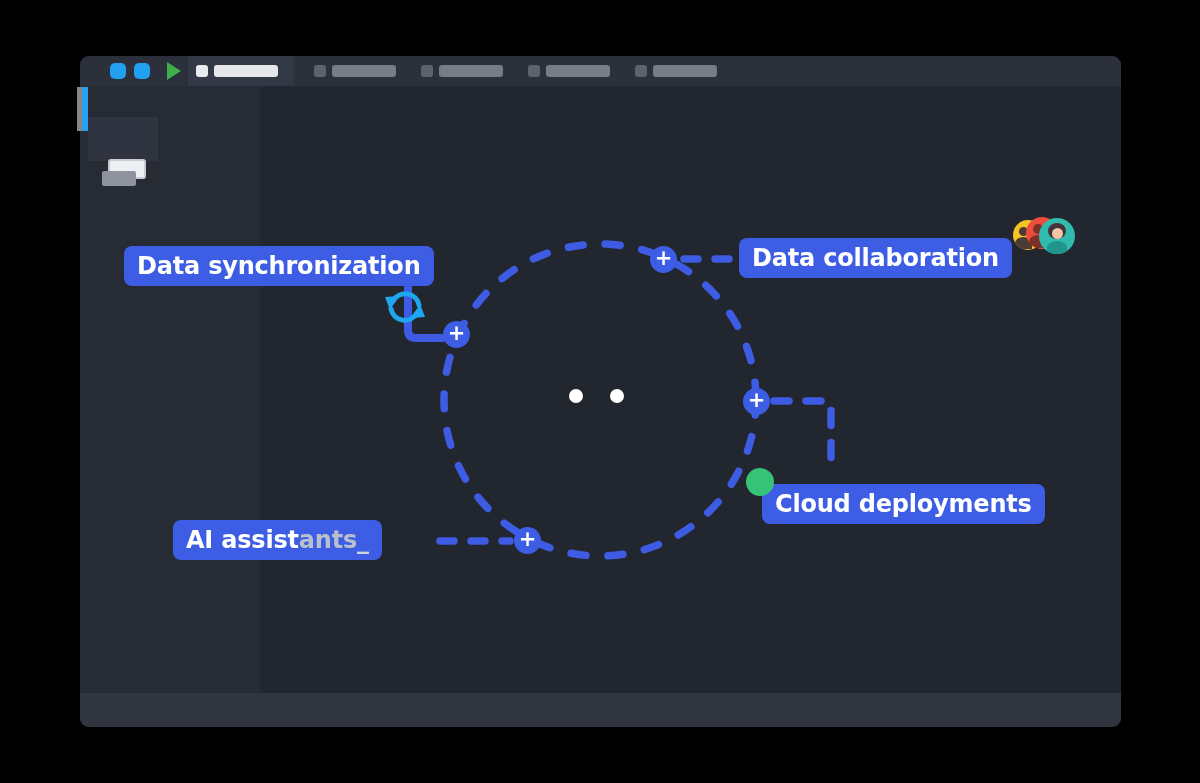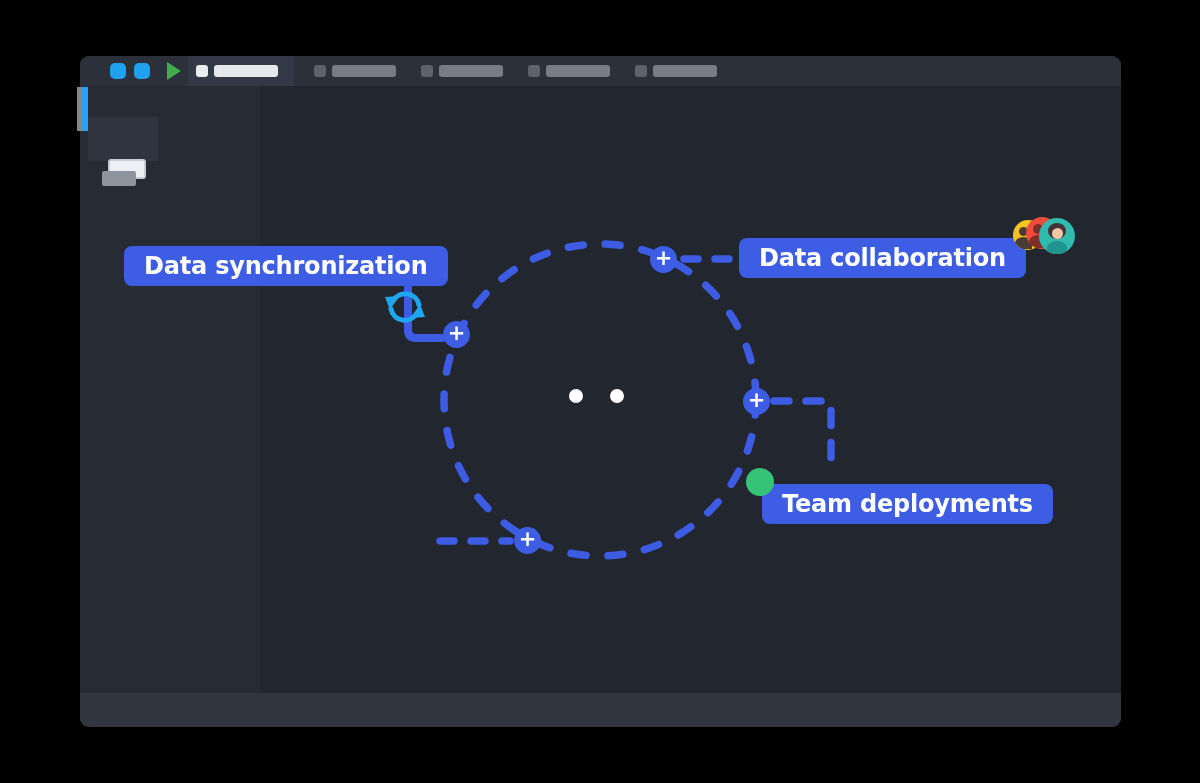--- a/index.html
+++ b/index.html
@@ -40,21 +40,21 @@
   
   .edge-strip-grey { position: absolute; left: 77px; top: 87px; width: 5px; height: 44px;
     background: #8b8580; }
   .edge-strip-blue { position: absolute; left: 82px; top: 87px; width: 6px; height: 44px;
     background: #2aa0f2; }
 
   
   svg.overlay { position: absolute; left: 0; top: 0; pointer-events: none; }
 
   .label { position: absolute; background: #3d5ee4; color: #fff; font-weight: bold;
-    font-size: 24px; line-height: 30px; padding: 5px 20px; border-radius: 8px;
+    font-size: 24px; line-height: 30px; padding: 5px 13px; border-radius: 8px;
     letter-spacing: -0.2px; white-space: nowrap; }
   .label .ghost { color: #b9bfcc; }
   .label .cursor { color: #ced3de; }
 
   .plus-btn { position: absolute; width: 27px; height: 27px; border-radius: 50%;
     background: #3d5ee4; color: #fff; font-size: 21px; font-weight: bold;
     display: flex; align-items: center; justify-content: center; line-height: 1;
     padding-bottom: 2px; }
 
   .eye { position: absolute; width: 8px; height: 8px; border: 7px solid #fff;
@@ -152,21 +152,24 @@
   <div class="eye" style="left:569px; top:389px;"></div>
   <div class="eye" style="left:610px; top:389px;"></div>
 
   <div class="plus-btn z5" style="left:650px; top:246px;">+</div>
   <div class="plus-btn z5" style="left:443px; top:321px;">+</div>
   <div class="plus-btn z5" style="left:743px; top:388px;">+</div>
   <div class="plus-btn z5" style="left:514px; top:527px;">+</div>
 
   <div class="label" style="left:124px; top:246px;">Data synchronization</div>
   <div class="label" style="left:739px; top:238px;">Data collaboration</div>
-  <div class="label" style="left:762px; top:484px;">Team deployments</div>
+  <div class="label" style="left:762px; top:484px;">Cloud deployments</div>
+  <div class="label" style="left:173px; top:520px;">
+    <span>AI assist</span><span class="ghost">ants</span><span class="cursor">_</span>
+  </div>
 
   <div class="green-dot"></div>
 
   <div class="avatars">
     <div class="av av-yellow">
       <div class="head"></div>
         <div class="body"></div>
     </div>
     <div class="av av-red">
       <div class="head"></div>

